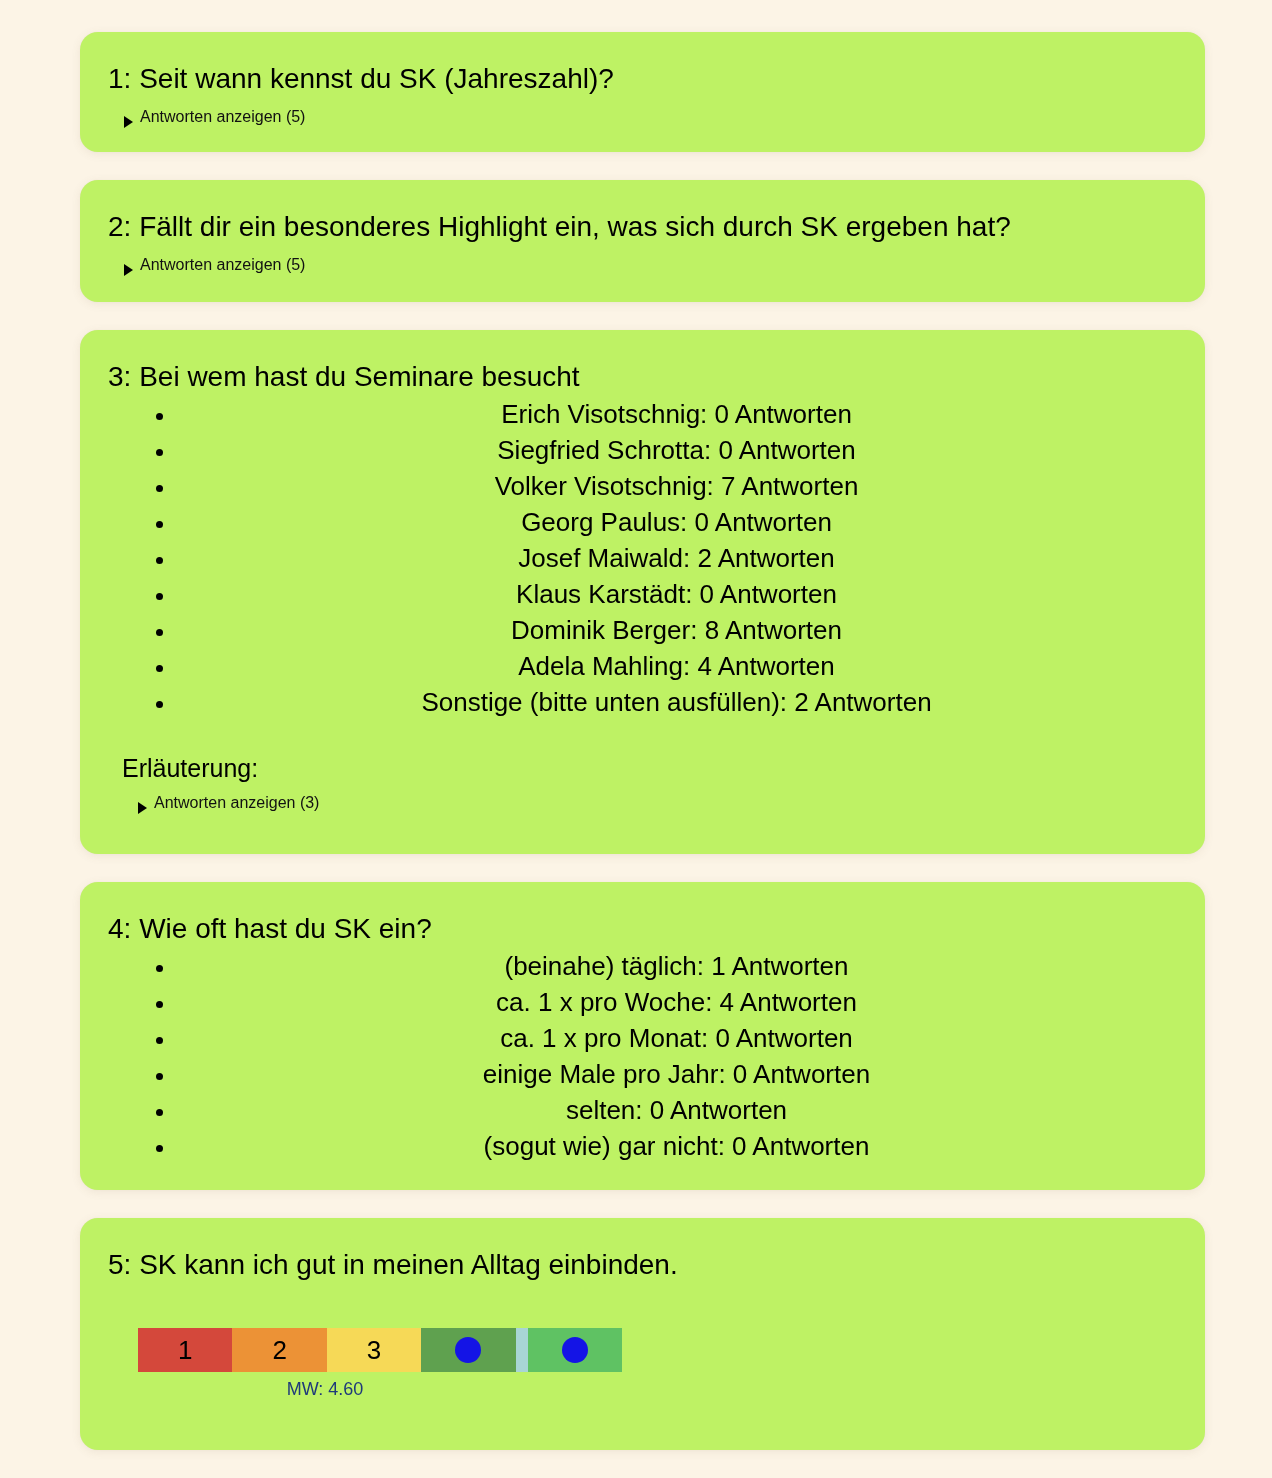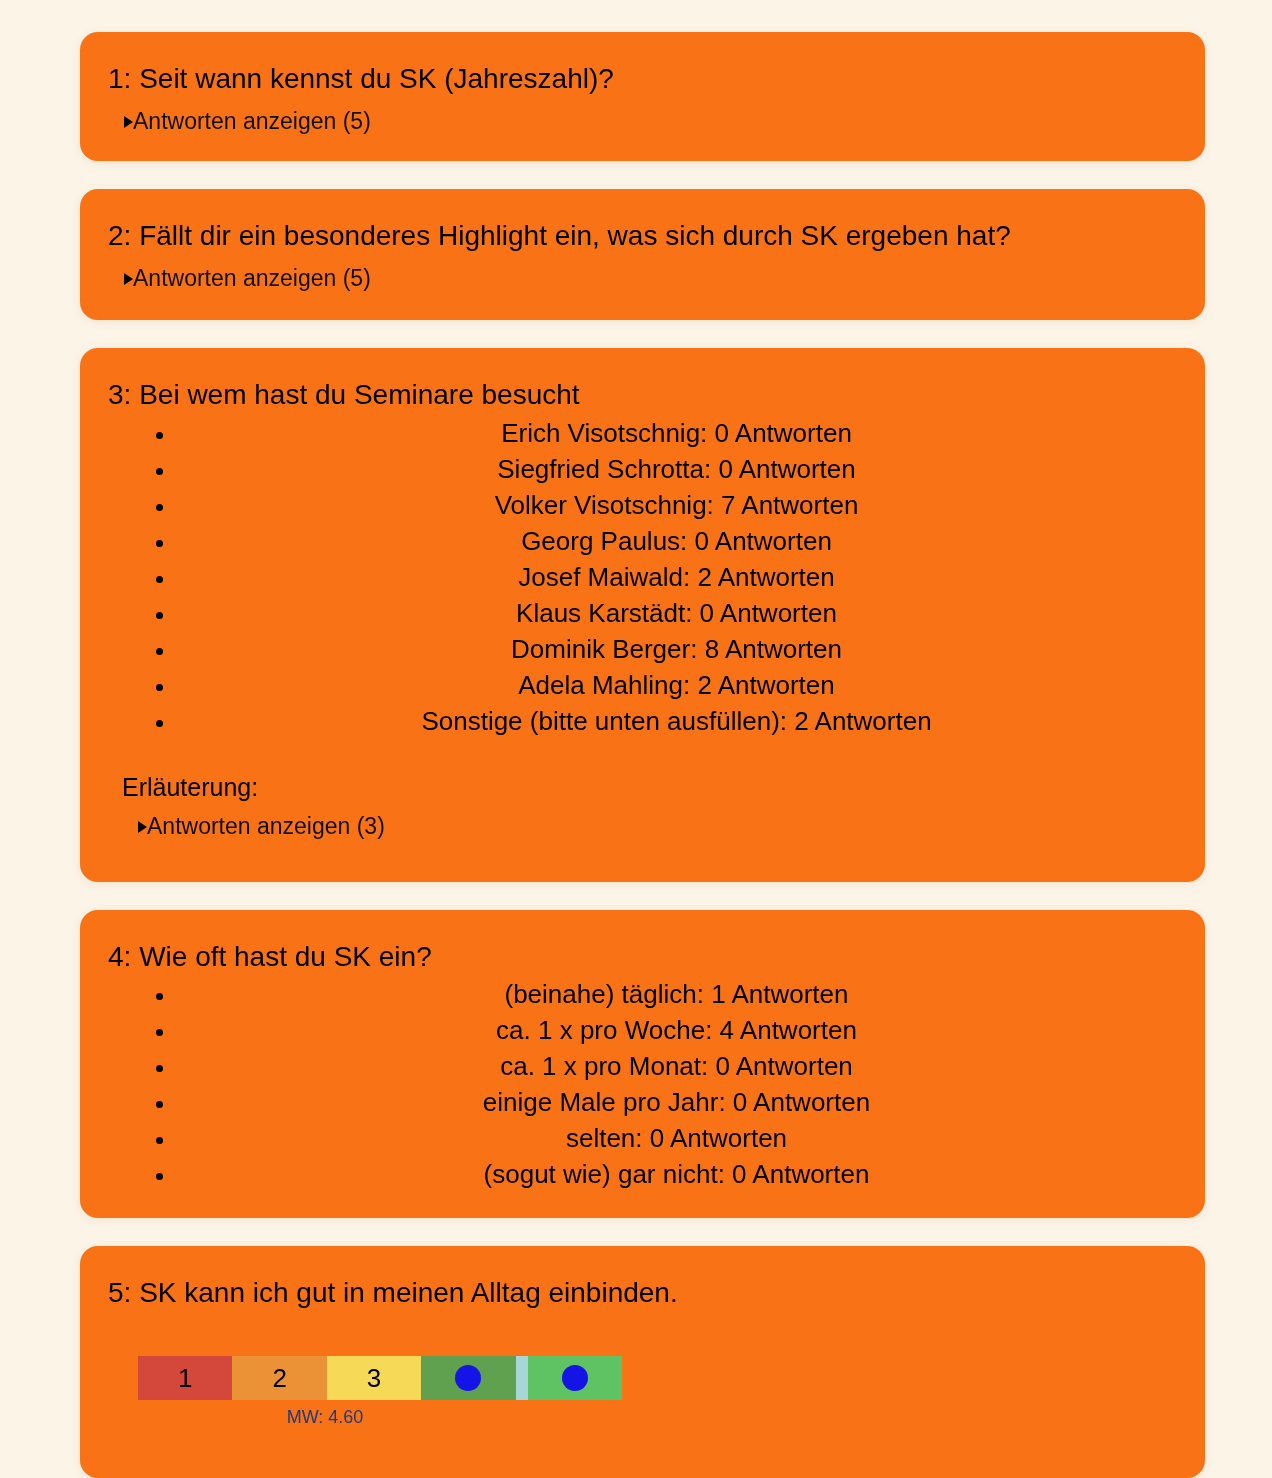--- a/index.html
+++ b/index.html
@@ -18,21 +18,21 @@
 
   .page {
     position: relative;
     width: 1272px;
     height: 1478px;
     padding: 32px 64px 0 80px;
   }
 
   
   .card {
-    background: #f97316;
+    background: #bef264;
     border-radius: 18px;
     box-shadow: 0 2px 10px rgba(120, 100, 70, 0.10),
                 0 0 1px rgba(120, 100, 70, 0.10);
     width: 1125px;
     margin-bottom: 28px;
     padding: 30px 28px 26px 28px;
   }
 
   .card.q1 { padding-bottom: 24px; }
   .card.q3 { padding-bottom: 40px; }
@@ -47,26 +47,27 @@
     white-space: nowrap;
   }
 
   
   .answers {
     margin-top: 10px;
     padding-left: 16px;
   }
   .answers summary {
     list-style: none;
-    font-size: 23px;
+    font-size: 16px;
     line-height: 1.35;
     color: #111111;
     cursor: pointer;
     display: flex;
-    align-items: center;
+    align-items: flex-end;
+    gap: 7px;
     width: fit-content;
   }
   .answers summary::-webkit-details-marker { display: none; }
   .tri {
     display: inline-block;
     width: 0; height: 0;
     border-top: 6px solid transparent;
     border-bottom: 6px solid transparent;
     border-left: 9px solid #000000;
   }
@@ -162,21 +163,21 @@
   <div class="card q3">
     <div class="q-title">3: Bei wem hast du Seminare besucht</div>
     <ul class="options">
       <li>Erich Visotschnig: 0 Antworten</li>
       <li>Siegfried Schrotta: 0 Antworten</li>
       <li>Volker Visotschnig: 7 Antworten</li>
       <li>Georg Paulus: 0 Antworten</li>
       <li>Josef Maiwald: 2 Antworten</li>
       <li>Klaus Karstädt: 0 Antworten</li>
       <li>Dominik Berger: 8 Antworten</li>
-      <li>Adela Mahling: 2 Antworten</li>
+      <li>Adela Mahling: 4 Antworten</li>
       <li>Sonstige (bitte unten ausfüllen): 2 Antworten</li>
     </ul>
     <div class="sub-label">Erläuterung:</div>
     <details class="answers sub-answers">
       <summary>
         <span class="tri"></span>
         <span>Antworten anzeigen (3)</span>
       </summary>
     </details>
   </div>

